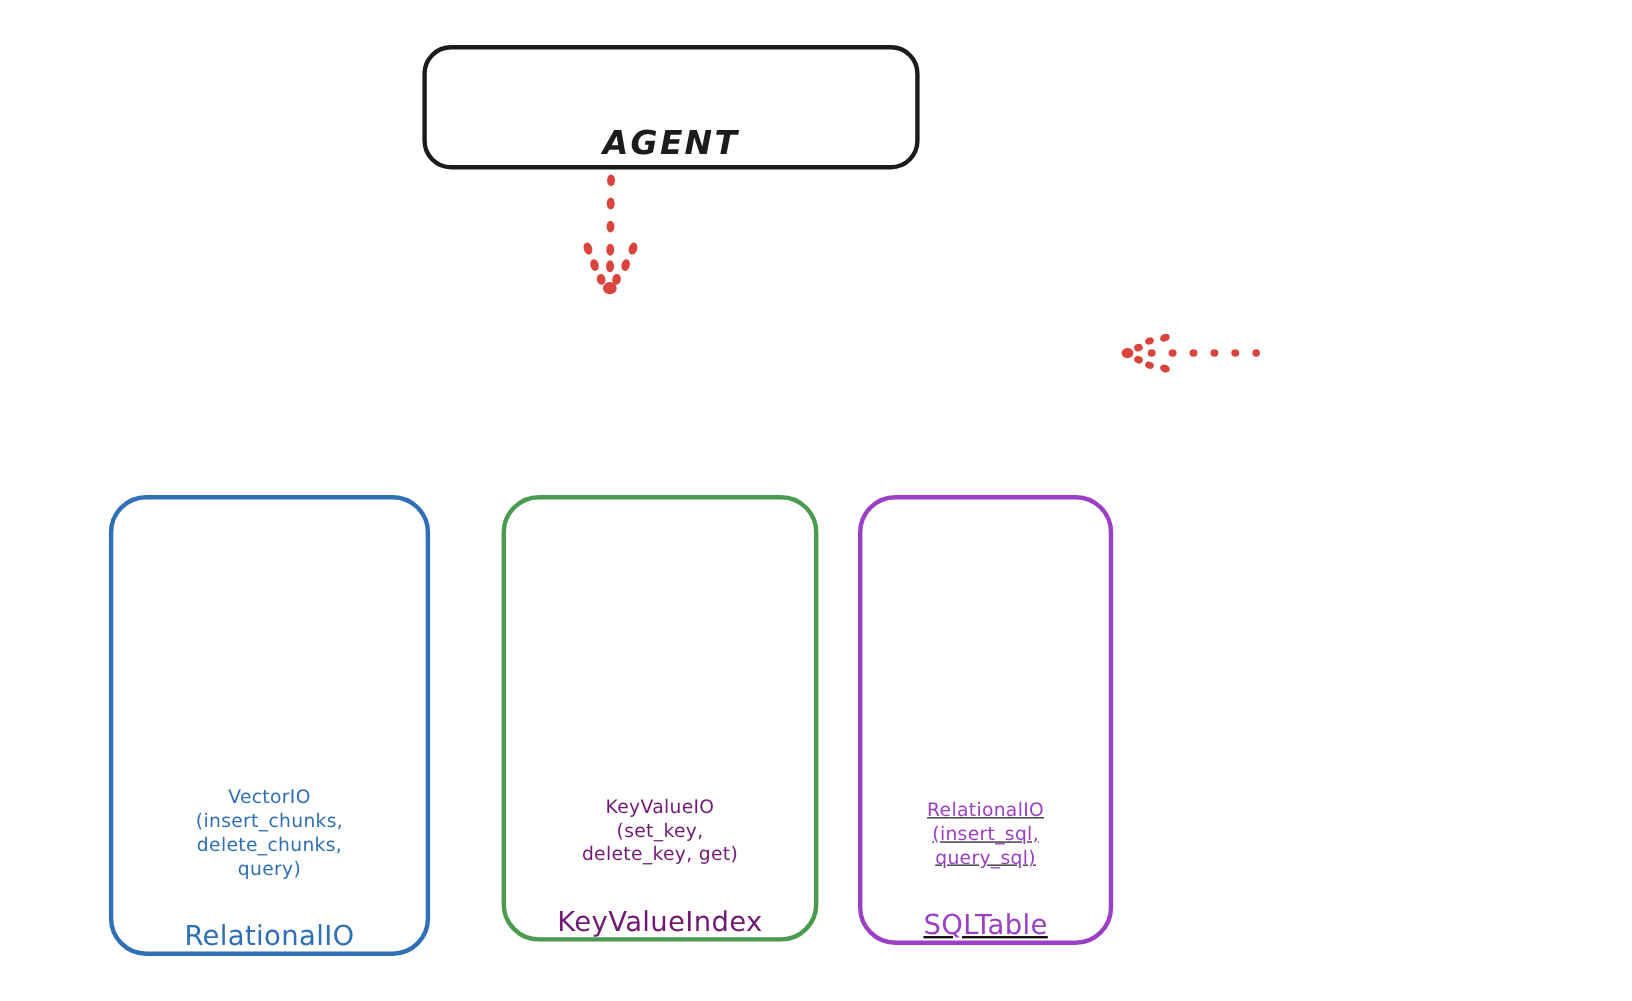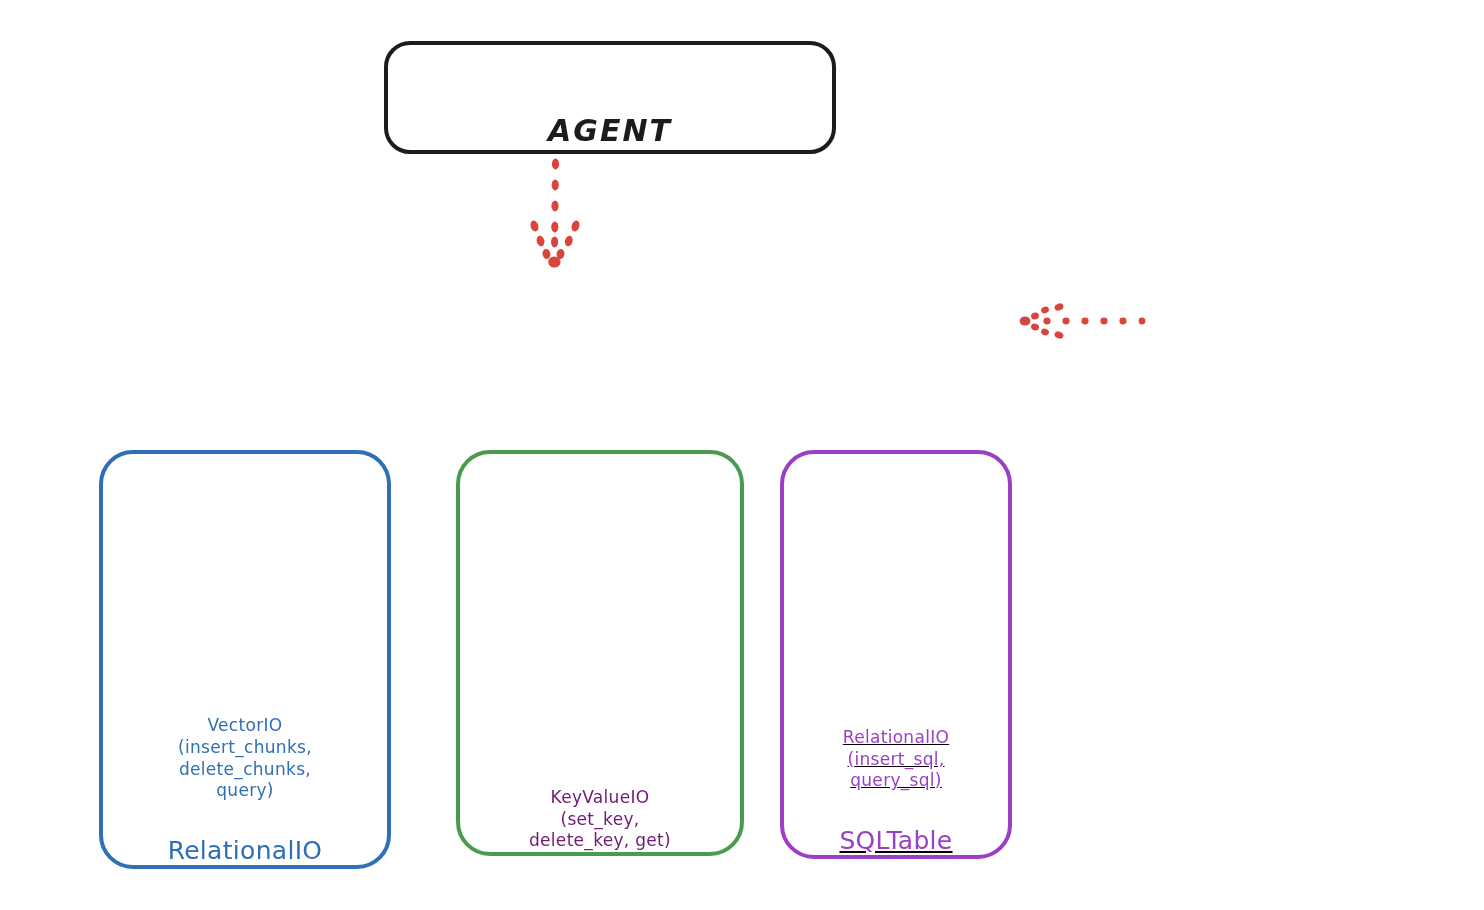--- a/index.html
+++ b/index.html
@@ -211,20 +211,21 @@
 (insert_chunks,
 delete_chunks,
 query)</div>
     <div class="node-sub">RelationalIO</div>
   </div>
 
   <div class="node store-box" id="keyvalue-box">
     <div class="node-label">KeyValueIO
 (set_key,
 delete_key, get)</div>
+    <div class="node-sub">KeyValueIndex</div>
   </div>
 
   <div class="node store-box" id="relational-box">
     <div class="node-label">RelationalIO
 (insert_sql,
 query_sql)</div>
     <div class="node-sub">SQLTable</div>
   </div>
 
 </div>

